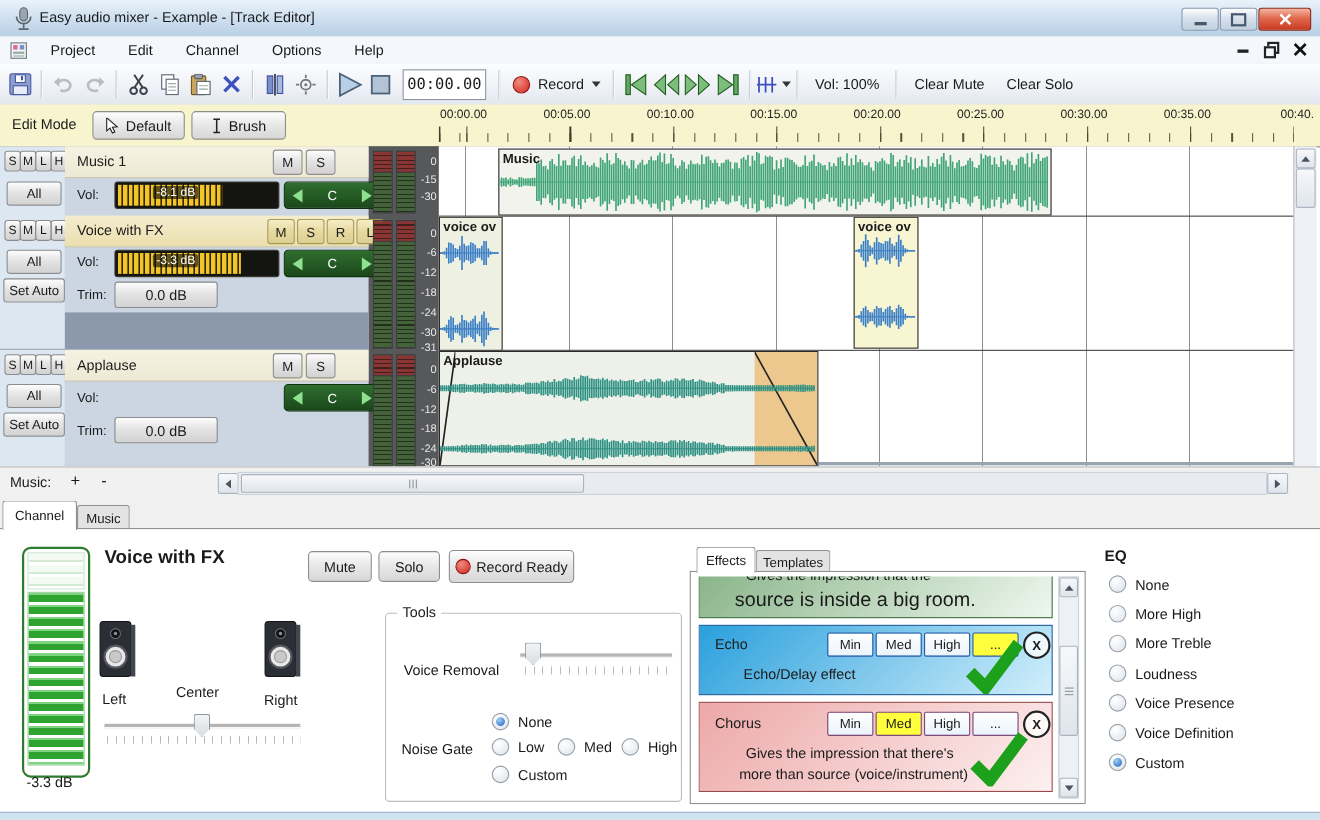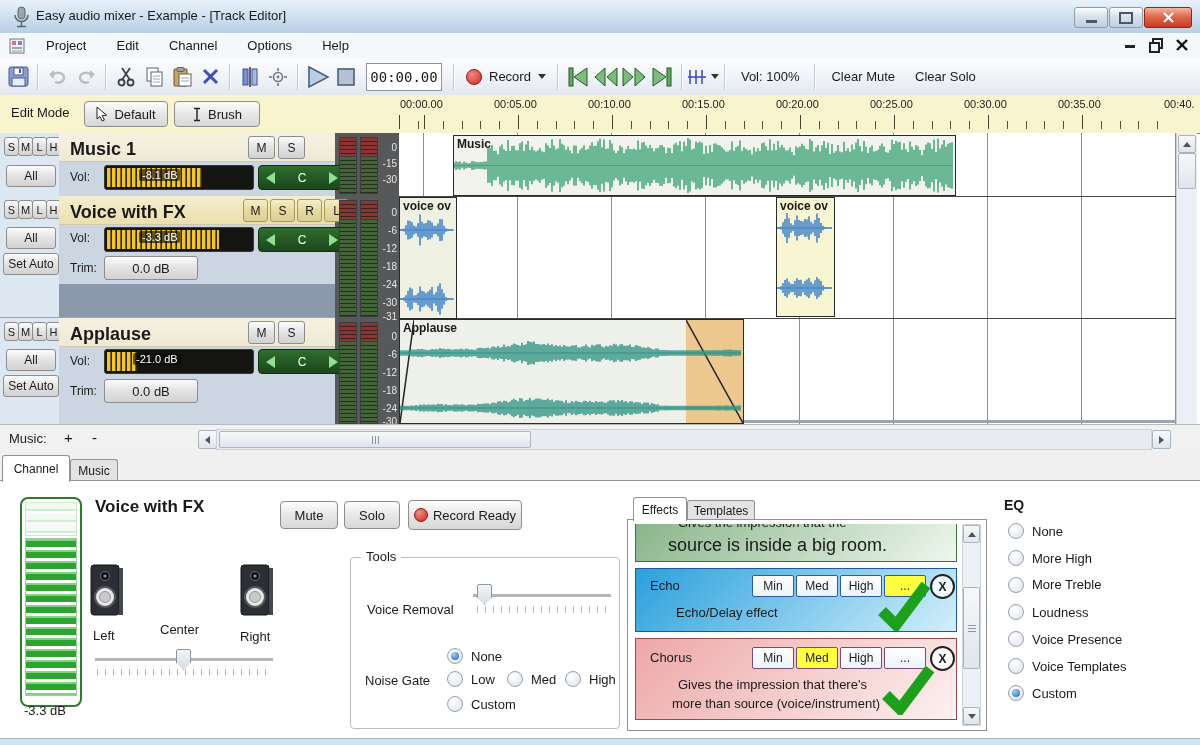--- a/index.html
+++ b/index.html
@@ -24,21 +24,21 @@
   .rlabel{font-size:11px;color:#222}
   
   #leftcol{left:0;top:133px;width:59px;height:291px;background:#dde7f2;border-right:1px solid #aab6c4}
   #headcol{left:59px;top:133px;width:276px;height:291px;background:#ccd6e3}
   #meterstrip{left:335px;top:133px;width:64px;height:291px;background:#57585a}
   #wavearea{left:399px;top:133px;width:777px;height:291px;background:#fff;
     background-image:repeating-linear-gradient(90deg,transparent 0 24px,#8e8e8e 24px 25px,transparent 25px 94px)}
   .namerow{background:linear-gradient(180deg,#f6f2e2,#eee9d4);border-bottom:1px solid #cfc8ae}
   .sbtn{background:linear-gradient(180deg,#fdfdfd,#e4e4e4 45%,#d2d2d2);border:1px solid #8d8d8d;border-radius:3px;display:flex;align-items:center;justify-content:center;font-size:11px}
   .sbtn.yell{background:linear-gradient(180deg,#f6eec8,#e8dba2 45%,#dccf92);border-color:#a89a54}
-  .trackname{font-weight:bold;font-size:18px}
+  .trackname{font-weight:normal;font-size:13px}
   .ledbar{background:#141410;border:1px solid #3a3a30;border-radius:3px;overflow:hidden}
   .ledfill{position:absolute;left:2px;top:2px;bottom:2px;background:repeating-linear-gradient(90deg,#f2c62a 0 3px,#7c6412 3px 4px,#2e2706 4px 5px)}
   .ledtxt{position:absolute;top:3px;font-size:11px;color:#fff;background:rgba(10,10,10,.62);padding:0 3px;border-radius:2px}
   .pan{background:linear-gradient(180deg,#2f6e2f,#1b471b);border:1px solid #0d330d;border-radius:4px;display:flex;align-items:center;justify-content:space-between;padding:0 7px;color:#fff;font-size:12px}
   .meterled{border:1px solid #3c3d3f}
   .mred{background:repeating-linear-gradient(180deg,#8a3434 0 3px,#40201c 3px 4px)}
   .mgrn{background:repeating-linear-gradient(180deg,#44633a 0 3px,#20301a 3px 4px)}
   .mscale{font-size:10px;color:#e6e6e6;text-align:right;width:22px}
   .clip{border:1px solid #2a2a2a;overflow:hidden}
   .cliplabel{position:absolute;left:3px;top:1px;font-size:12px;font-weight:bold;color:#1a1a1a;z-index:4}
@@ -335,24 +335,20 @@
   <div class="abs sbtn" style="left:32px;top:322px;width:13px;height:17px">L</div>
   <div class="abs sbtn" style="left:46px;top:322px;width:13px;height:17px">H</div>
   <div class="abs sbtn" style="left:6px;top:349px;width:48px;height:20px;font-size:12px">All</div>
   <div class="abs sbtn" style="left:3px;top:375px;width:54px;height:20px;font-size:12px">Set Auto</div>
   <div class="abs namerow" style="left:59px;top:318px;width:276px;height:28px">
     <span class="abs trackname" style="left:11px;top:6px">Applause</span>
     <div class="abs sbtn" style="left:189px;top:3px;width:25px;height:21px;font-size:12px">M</div>
     <div class="abs sbtn" style="left:219px;top:3px;width:25px;height:21px;font-size:12px">S</div>
   </div>
   <span class="abs" style="left:70px;top:354px;font-size:12px">Vol:</span>
-  <div class="abs ledbar" style="left:104px;top:349px;width:148px;height:23px">
-    <div class="ledfill" style="width:20%"></div>
-    <span class="ledtxt" style="left:28px">-21.0 dB</span>
-  </div>
   <div class="abs pan" style="left:258px;top:349px;width:72px;height:23px">
     <span class="tri" style="border-top:6px solid transparent;border-bottom:6px solid transparent;border-right:9px solid #8fe08f"></span>
     <span>C</span>
     <span class="tri" style="border-top:6px solid transparent;border-bottom:6px solid transparent;border-left:9px solid #8fe08f"></span>
   </div>
   <span class="abs" style="left:70px;top:384px;font-size:12px">Trim:</span>
   <div class="abs sbtn" style="left:104px;top:379px;width:92px;height:22px;font-size:13px">0.0 dB</div>
 
   <div class="abs meterled mred" style="left:339px;top:137px;width:16px;height:19px"></div>
   <div class="abs meterled mgrn" style="left:339px;top:156px;width:16px;height:36px"></div>
@@ -610,21 +606,21 @@
     <div class="abs" style="left:1008px;top:123px;display:flex;align-items:center">
       <span class="radio"></span>
         <span class="rlab">Loudness</span>
     </div>
     <div class="abs" style="left:1008px;top:150px;display:flex;align-items:center">
       <span class="radio"></span>
         <span class="rlab">Voice Presence</span>
     </div>
     <div class="abs" style="left:1008px;top:177px;display:flex;align-items:center">
       <span class="radio"></span>
-        <span class="rlab">Voice Templates</span>
+        <span class="rlab">Voice Definition</span>
     </div>
     <div class="abs" style="left:1008px;top:204px;display:flex;align-items:center">
       <span class="radio sel"></span>
         <span class="rlab">Custom</span>
     </div>
   </div>
 
   <div class="abs" style="left:0;top:738px;width:1200px;height:7px;background:#cfe2f0;border-top:1px solid #9fb6cc"></div>
 </div>
 

